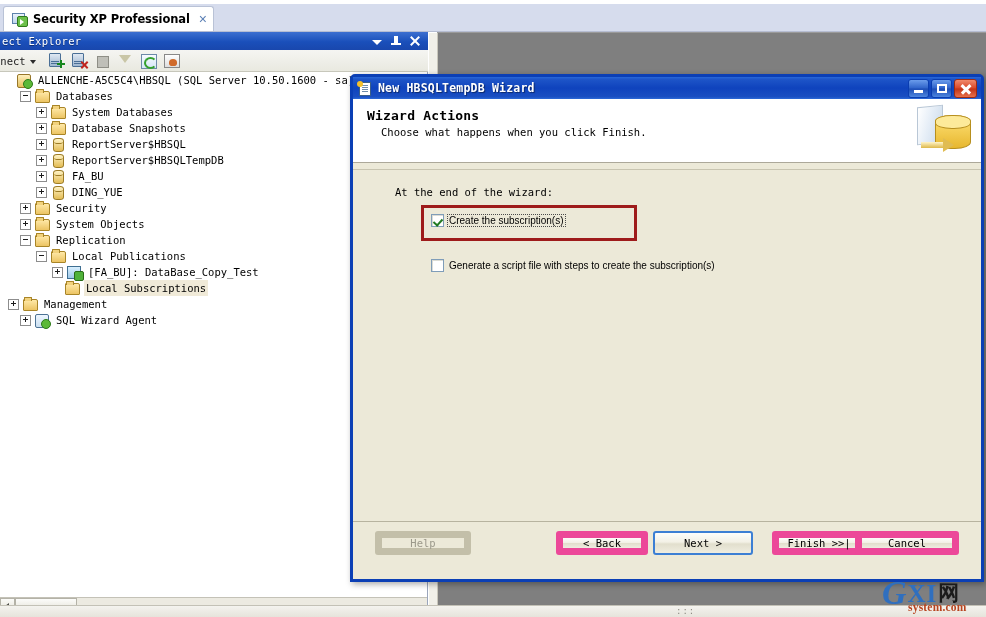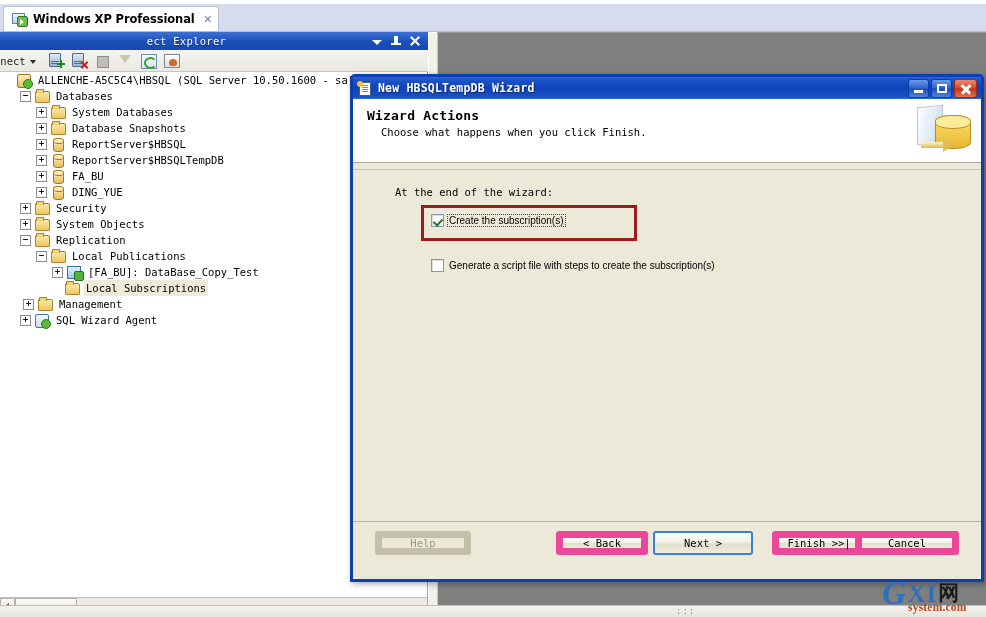--- a/index.html
+++ b/index.html
@@ -125,21 +125,20 @@
     padding-left: 2px;
   }
   .oe-title-text {
     color: #ffffff;
     font-family: "DejaVu Sans Mono", monospace;
     font-size: 10.5px;
     letter-spacing: 0.3px;
     white-space: nowrap;
     flex: 1 1 auto;
     text-shadow: 0 1px 0 rgba(0,0,0,0.35);
-    text-align: center;
   }
   .oe-title-btns {
     display: flex;
     align-items: center;
     gap: 7px;
     padding-right: 7px;
     color: #ffffff;
   }
   .oe-btn {
     width: 12px; height: 13px;
@@ -735,21 +734,21 @@
 
   <div class="top-strip"></div>
 
   <div class="tabstrip">
     <div class="tab-band"></div>
     <div class="doc-tab">
       <span class="tab-icon">
         <span class="ico-monitor"></span>
         <span class="ico-monitor-arrow"></span>
       </span>
-      <span class="tab-label">Windows XP Professional</span>
+      <span class="tab-label">Security XP Professional</span>
       <span class="tab-close">×</span>
     </div>
   </div>
 
   <div class="right-area"></div>
   <div class="right-area-left-edge"></div>
   <div class="right-vscroll"></div>
 
   <div class="oe-panel">
 
@@ -882,21 +881,21 @@
           </span>
           <span class="tree-label">[FA_BU]: DataBase_Copy_Test</span>
         </div>
         <div class="tree-row" style="padding-left: 52px;">
           <span class="no-exp"></span>
           <span class="tico">
             <span class="ic-folder"></span>
           </span>
           <span class="tree-label selected">Local Subscriptions</span>
         </div>
-        <div class="tree-row" style="padding-left: 8px; margin-left: 15px;">
+        <div class="tree-row" style="padding-left: 8px;">
           <span class="expander plus"></span>
           <span class="tico">
             <span class="ic-folder"></span>
           </span>
           <span class="tree-label">Management</span>
         </div>
         <div class="tree-row" style="padding-left: 20px;">
           <span class="expander plus"></span>
           <span class="tico">
             <span class="ic-agent"></span>

